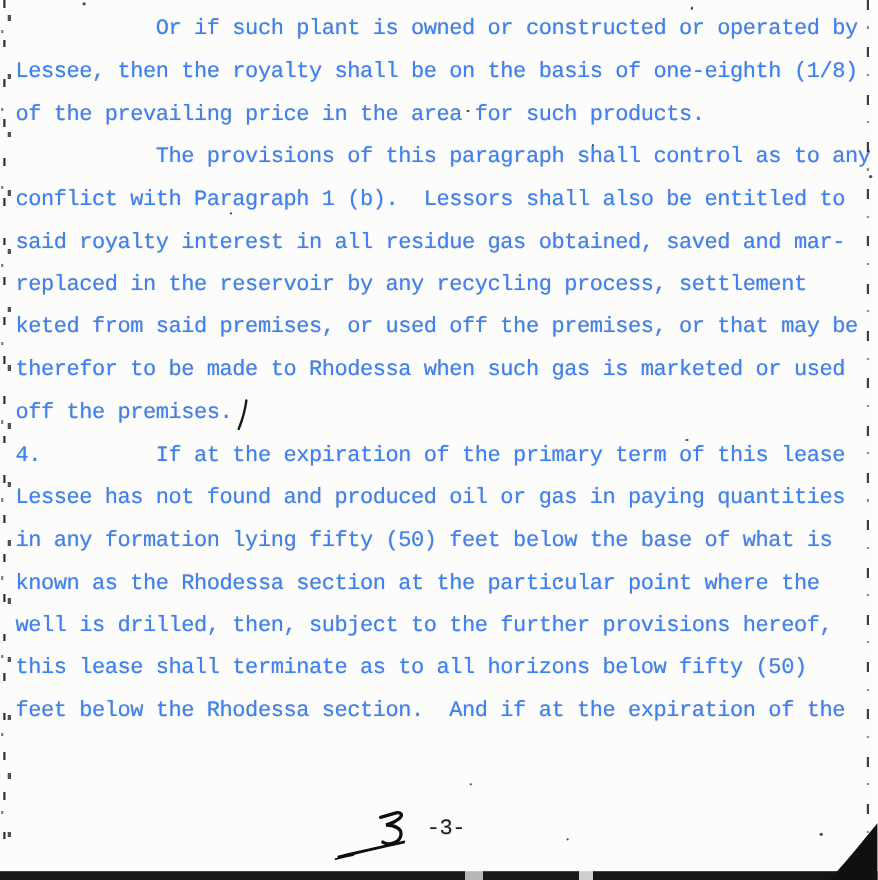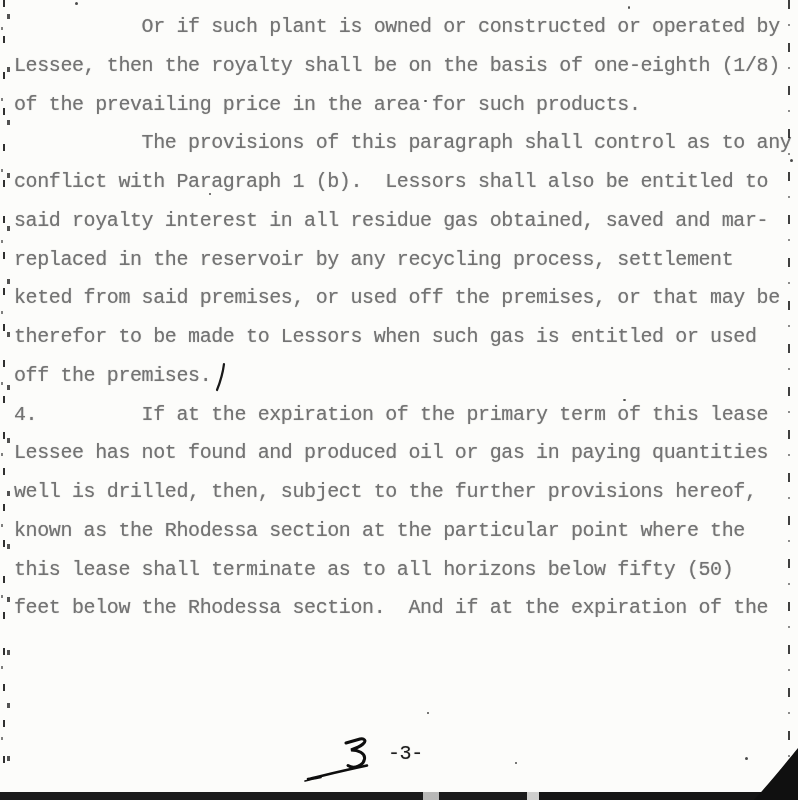--- a/index.html
+++ b/index.html
@@ -17,21 +17,21 @@
   }
   
   .doc-text {
     position: absolute;
     left: 14px;
     top: 8px;
     width: 784px;
     font-size: 20px;
     letter-spacing: -0.4px;
     line-height: 38.75px;
-    color: #737373;
+    color: #3b82f6;
     text-shadow: 0 0 1px rgba(35,35,35,0.38);
   }
   .doc-line {
     white-space: pre;
     height: 38.75px;
   }
   
   .typed-page-num {
     position: absolute;
     left: 388px;
@@ -105,26 +105,27 @@
 
   <div class="doc-text">
     <div class="doc-line">           Or if such plant is owned or constructed or operated by</div>
     <div class="doc-line">Lessee, then the royalty shall be on the basis of one-eighth (1/8)</div>
     <div class="doc-line">of the prevailing price in the area for such products.</div>
     <div class="doc-line">           The provisions of this paragraph shall control as to any</div>
     <div class="doc-line">conflict with Paragraph 1 (b).  Lessors shall also be entitled to</div>
     <div class="doc-line">said royalty interest in all residue gas obtained, saved and mar-</div>
     <div class="doc-line">replaced in the reservoir by any recycling process, settlement</div>
     <div class="doc-line">keted from said premises, or used off the premises, or that may be</div>
-    <div class="doc-line">therefor to be made to Lessors when such gas is entitled or used</div>
+    <div class="doc-line">therefor to be made to Rhodessa when such gas is marketed or used</div>
     <div class="doc-line">off the premises.</div>
     <div class="doc-line">4.         If at the expiration of the primary term of this lease</div>
     <div class="doc-line">Lessee has not found and produced oil or gas in paying quantities</div>
+    <div class="doc-line">in any formation lying fifty (50) feet below the base of what is</div>
+    <div class="doc-line">known as the Rhodessa section at the particular point where the</div>
     <div class="doc-line">well is drilled, then, subject to the further provisions hereof,</div>
-    <div class="doc-line">known as the Rhodessa section at the particular point where the</div>
     <div class="doc-line">this lease shall terminate as to all horizons below fifty (50)</div>
     <div class="doc-line">feet below the Rhodessa section.  And if at the expiration of the</div>
   </div>
 
   <svg class="pen-mark" viewBox="0 0 14 32">
     <path d="M 10 2 C 9 10, 7 18, 3 28" stroke="#1a1a1a" stroke-width="2.2" fill="none" stroke-linecap="round"></path>
   </svg>
 
   <svg class="handwritten-num" viewBox="0 0 78 50">
     <path d="M 43 9 L 57 5 C 61 4, 64 6.5, 60 10 C 56.5 13, 51 15, 48 16 C 55 16, 62.5 19, 61.5 25 C 60.5 31.5, 51 35.5, 45 31.5" stroke="#0e0e0e" stroke-width="3" fill="none" stroke-linecap="round"></path>

